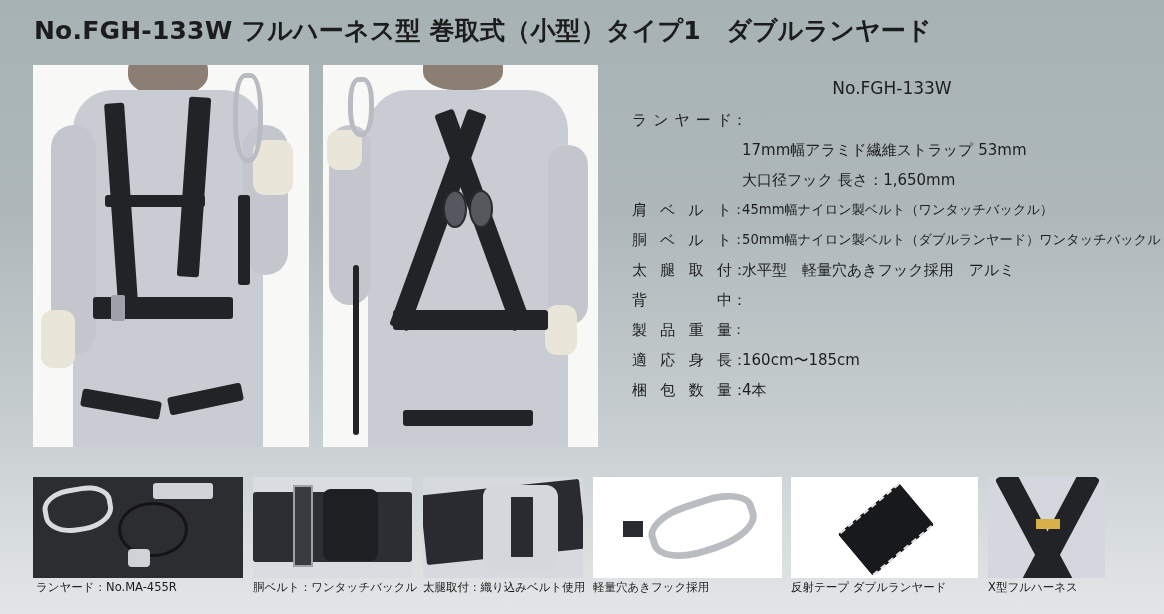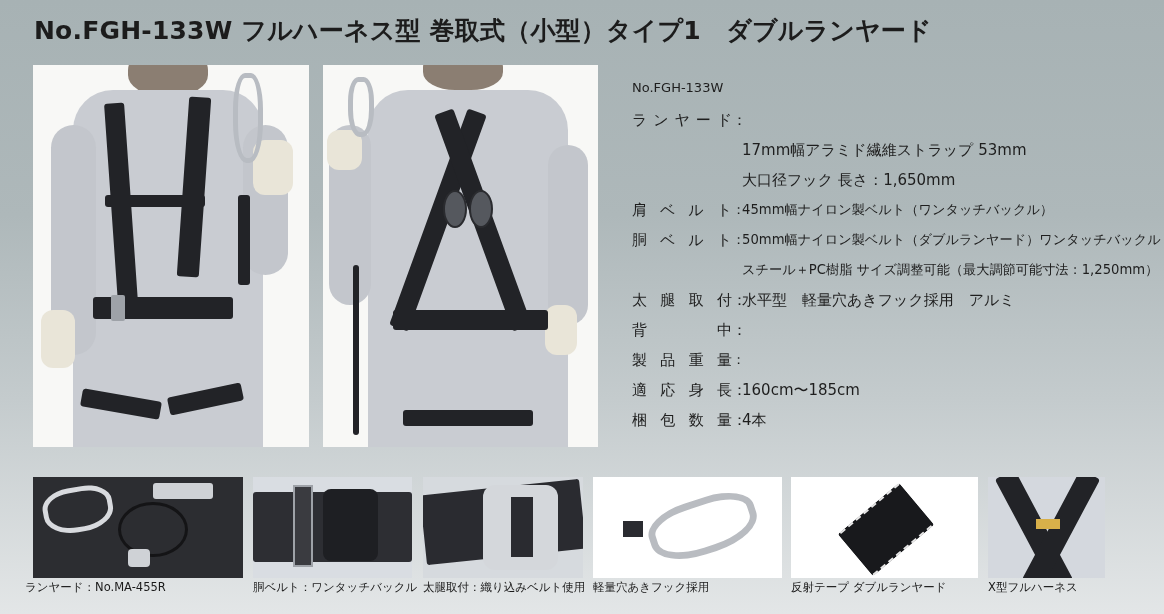--- a/index.html
+++ b/index.html
@@ -28,21 +28,21 @@
   .head { position: absolute; background: #8b7e72; border-radius: 50% 50% 40% 40%; }
   .strap { position: absolute; background: #222327; border-radius: 3px; }
   .metal { position: absolute; border: 5px solid #b8bcc2; border-radius: 40% 40% 45% 45%; background: transparent; }
   .buckle { position: absolute; background: #9ea2a8; border-radius: 2px; }
   .reel { position: absolute; background: #55585e; border-radius: 50%; border: 2px solid #2a2b2f; }
 
   .specs {
     position: absolute; left: 632px; top: 73px; width: 520px;
     font-size: 15px; line-height: 30px; color: #1e1e1e;
   }
-  .specs .model { font-size: 13px; margin-bottom: 2px; height: 30px; }
+  .specs .model { font-size: 17px; margin-bottom: 2px; height: 30px; text-align: center; }
   .row { display: flex; white-space: nowrap; }
   .row .label {
     width: 100px; display: flex; justify-content: space-between; flex-shrink: 0;
   }
   .row .colon { width: 10px; text-align: center; flex-shrink: 0; }
   .row .value { }
   .row.small { font-size: 13.2px; }
   .cont { padding-left: 110px; white-space: nowrap; }
   .cont.small { font-size: 13.2px; }
 
@@ -129,21 +129,20 @@
   <div class="row small">
     <span class="label" style="font-size:15px;">
       <span>胴</span>
         <span>ベ</span>
         <span>ル</span>
         <span>ト</span>
     </span>
     <span class="colon">：</span>
     <span class="value">50mm幅ナイロン製ベルト（ダブルランヤード）ワンタッチバックル</span>
   </div>
-  <div class="cont small">スチール＋PC樹脂 サイズ調整可能（最大調節可能寸法：1,250mm）</div>
 
   <div class="row">
     <span class="label">
       <span>太</span>
         <span>腿</span>
         <span>取</span>
         <span>付</span>
     </span>
     <span class="colon">：</span>
     <span class="value">水平型　軽量穴あきフック採用　アルミ</span>
@@ -189,21 +188,21 @@
     <span class="value">4本</span>
   </div>
 </div>
 
 <div class="thumb t1">
   <div class="metal" style="left:10px;top:10px;width:70px;height:45px;transform:rotate(-10deg);border-color:#d8dade;"></div>
   <div style="position:absolute;left:120px;top:6px;width:60px;height:16px;background:#cfd2d6;border-radius:3px;"></div>
   <div style="position:absolute;left:85px;top:25px;width:70px;height:55px;border:3px solid #141416;border-radius:50%;"></div>
   <div style="position:absolute;left:95px;top:72px;width:22px;height:18px;background:#cfd2d6;border-radius:4px;"></div>
 </div>
-<div class="caption" style="left:25px;">ランヤード：No.MA-455R</div>
+<div class="caption" style="left:36px;">ランヤード：No.MA-455R</div>
 
 <div class="thumb t2">
   <div class="strap" style="left:0;top:15px;width:159px;height:70px;background:#2d2e33;"></div>
   <div style="position:absolute;left:40px;top:8px;width:20px;height:82px;background:#3a3b40;border:2px solid #9ea2a8;"></div>
   <div style="position:absolute;left:70px;top:12px;width:55px;height:72px;background:#1e1f23;border-radius:8px;"></div>
 </div>
 <div class="caption" style="left:253px;">胴ベルト：ワンタッチバックル</div>
 
 <div class="thumb t3">
   <div style="position:absolute;left:0;top:0;width:160px;height:101px;background:#d6dade;"></div>

